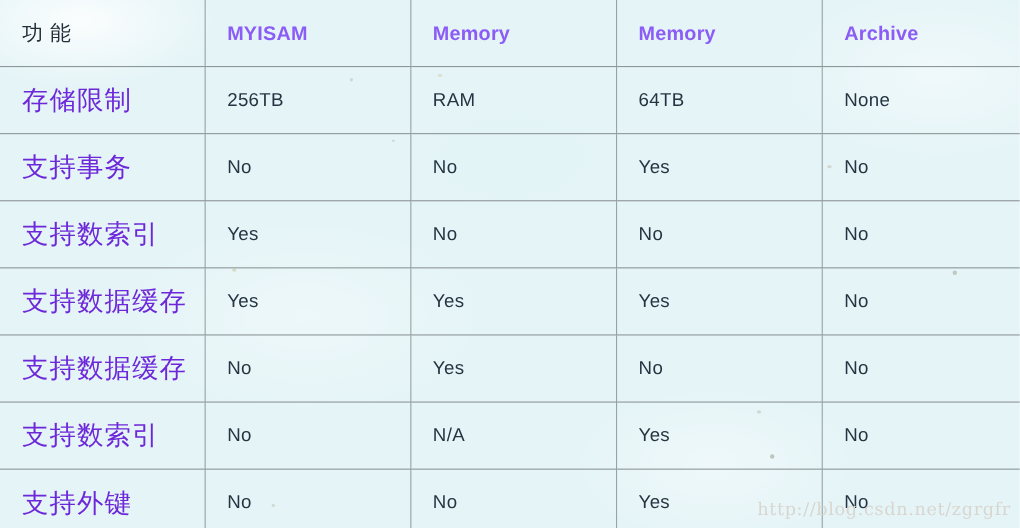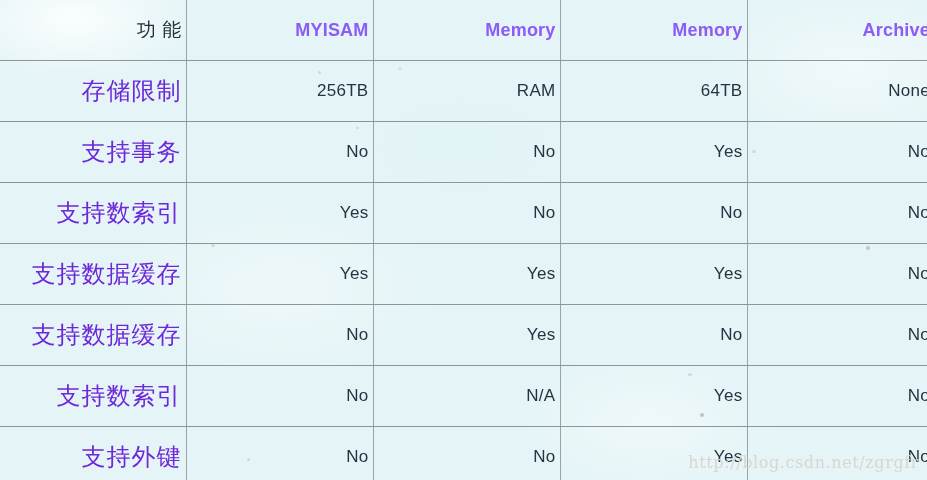--- a/index.html
+++ b/index.html
@@ -45,22 +45,22 @@
     table-layout: fixed;
     margin: 0;
   }
 
   table.cmp col.c-feature { width: 186px; }
   table.cmp col.c-engine  { width: 187px; }
 
   table.cmp th,
   table.cmp td {
     height: 60px;
-    padding: 0 4px;
-    text-align: right;
+    padding: 0 20px;
+    text-align: left;
     vertical-align: middle;
     border-right: 1px solid #98a3a6;
     border-bottom: 1px solid #8d9699;
     background: transparent;
     white-space: nowrap;
   }
 
   table.cmp tr > th:last-child,
   table.cmp tr > td:last-child {
     border-right: none;

